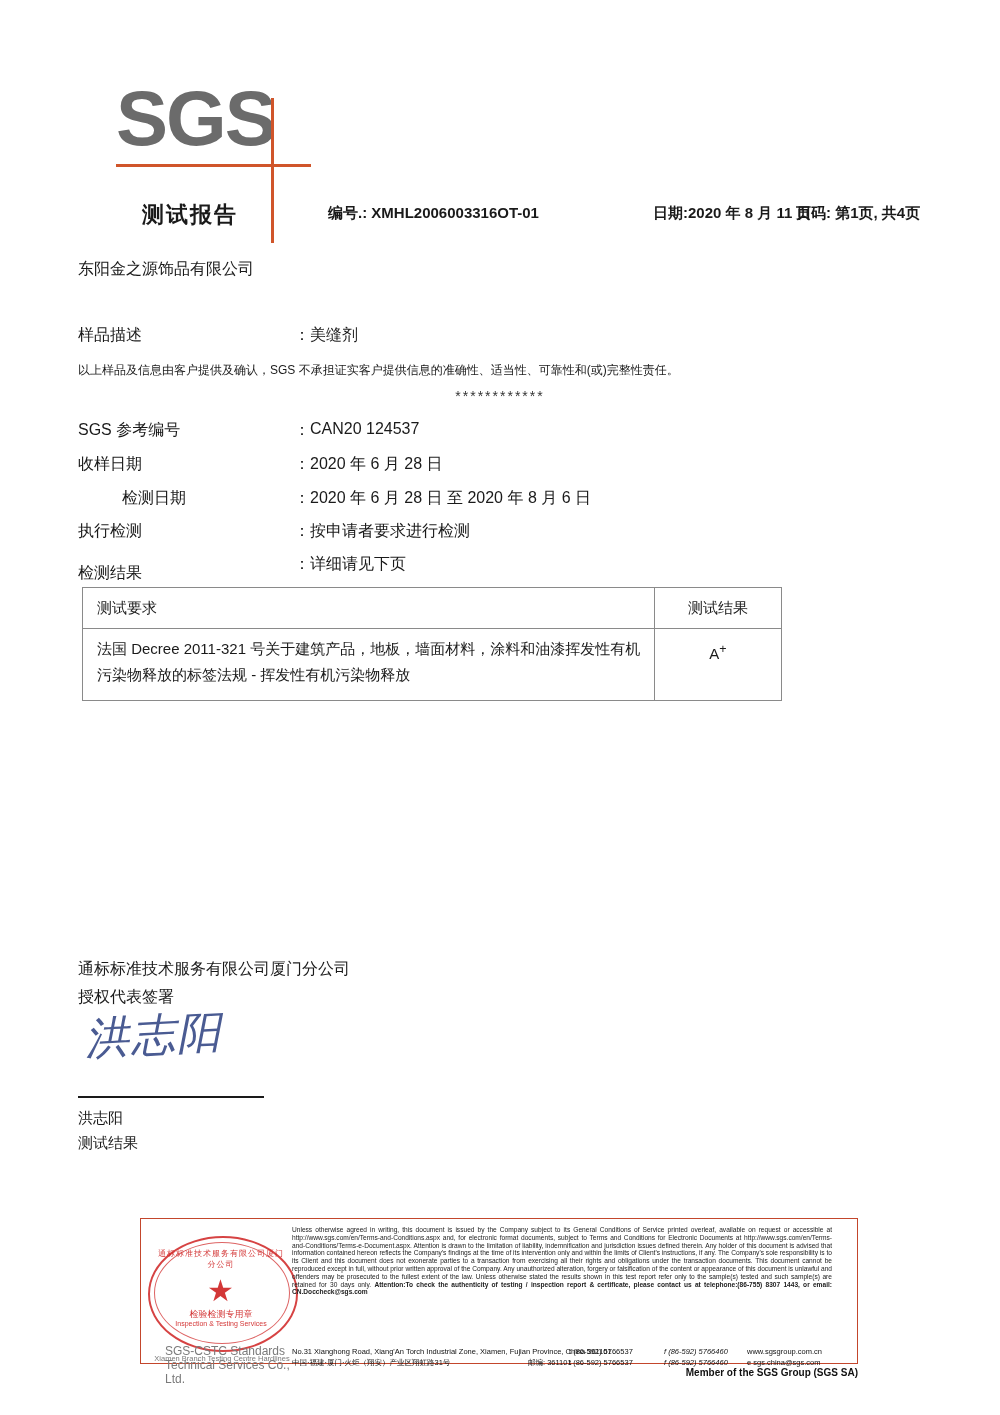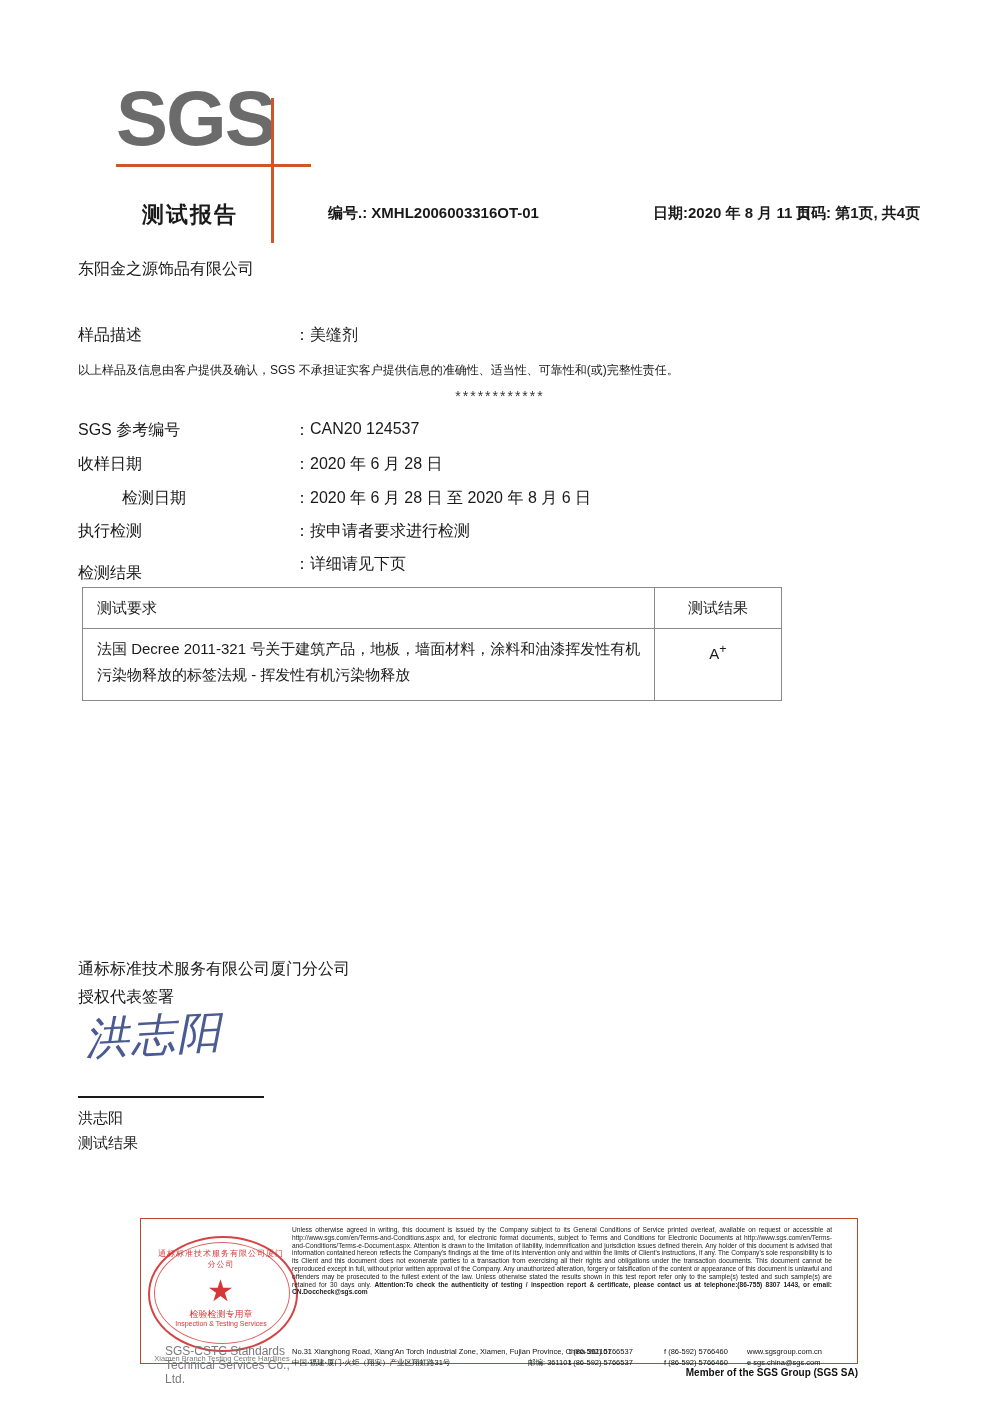--- a/index.html
+++ b/index.html
@@ -359,21 +359,21 @@
     left: 292px;
     top: 1346px;
     width: 560px;
     font-size: 7.5px;
     line-height: 11px;
     color: #111;
   }
   .addr-row { position: relative; height: 11px; }
   .addr-a { position: absolute; left: 0; }
   .addr-t { position: absolute; left: 277px; }
-  .addr-f { position: absolute; left: 372px; }
+  .addr-f { position: absolute; left: 372px; font-style: italic; }
   .addr-w { position: absolute; left: 455px; }
 
   .member {
     position: absolute;
     left: 0;
     top: 1367px;
     width: 858px;
     text-align: right;
     font-size: 10px;
     font-weight: bold;

